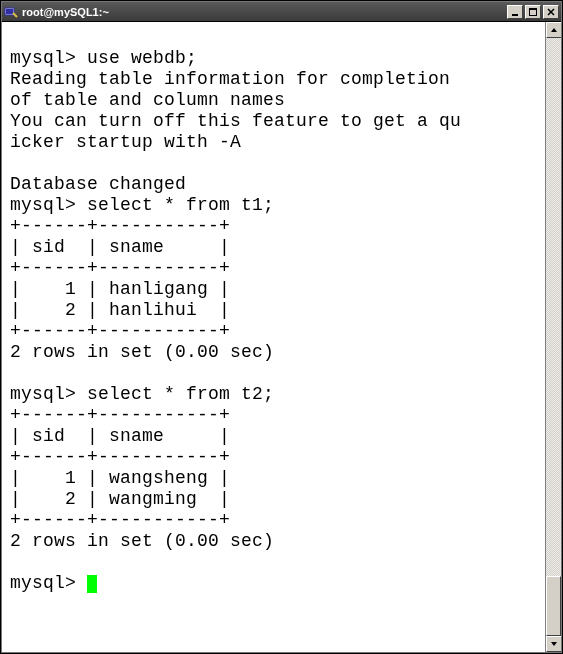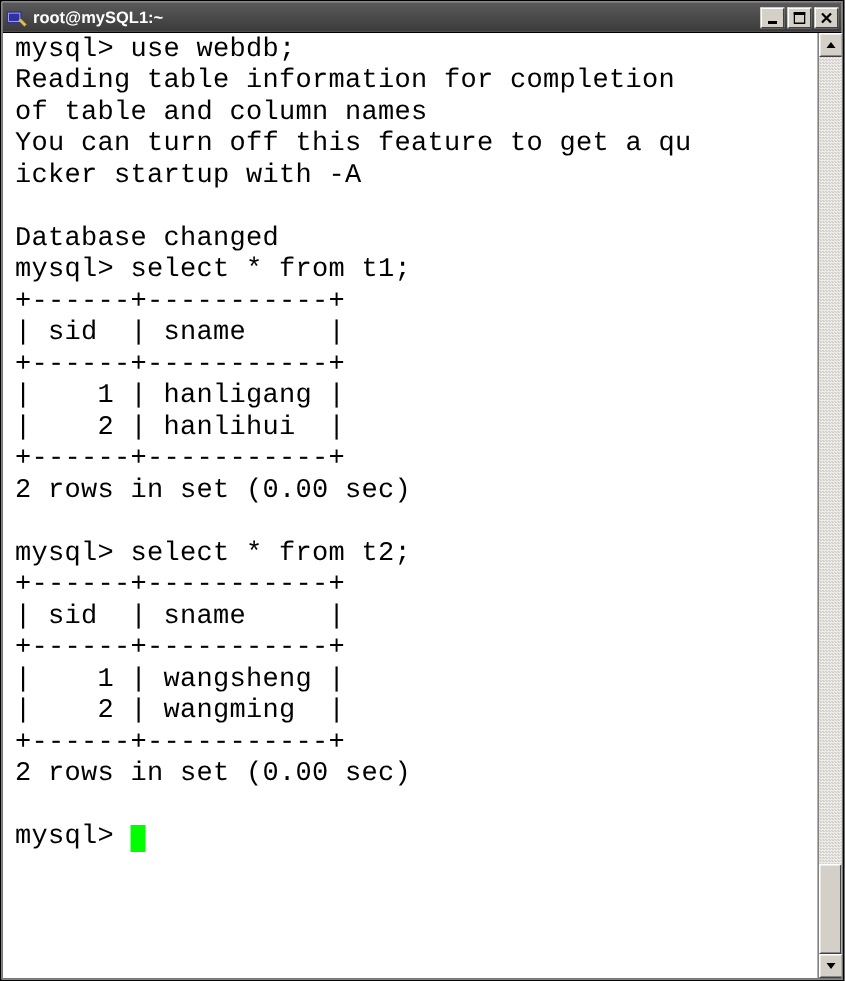--- a/index.html
+++ b/index.html
@@ -5,21 +5,21 @@
   * { margin: 0; padding: 0; box-sizing: border-box; }
   html, body { width: 563px; height: 654px; overflow: hidden; }
   body {
     background: #cccccc;
     font-family: "Courier New", monospace;
     border: 1px solid #000;
   }
   .window {
     width: 561px;
     height: 652px;
-    background: #fef9c3;
+    background: #000000;
     display: flex;
     flex-direction: column;
     border: 1px solid #777;
   }
   .titlebar {
     height: 20px;
     background: linear-gradient(to bottom, #595959 0%, #3b3b3b 100%);
     display: flex;
     align-items: center;
     padding: 0 2px;
@@ -65,21 +65,21 @@
   }
   .win-btn svg { width: 8px; height: 8px; }
   .terminal-wrap {
     flex: 1;
     display: flex;
     background: #ffffff;
     overflow: hidden;
   }
   .terminal {
     flex: 1;
-    padding: 1px 6px 6px 8px;
+    padding: 26px 6px 6px 8px;
     font-family: "Courier New", monospace;
     font-size: 18px;
     line-height: 21px;
     white-space: pre;
     color: #000;
     overflow: hidden;
     letter-spacing: 0.2px;
   }
   .scrollbar {
     width: 16px;

